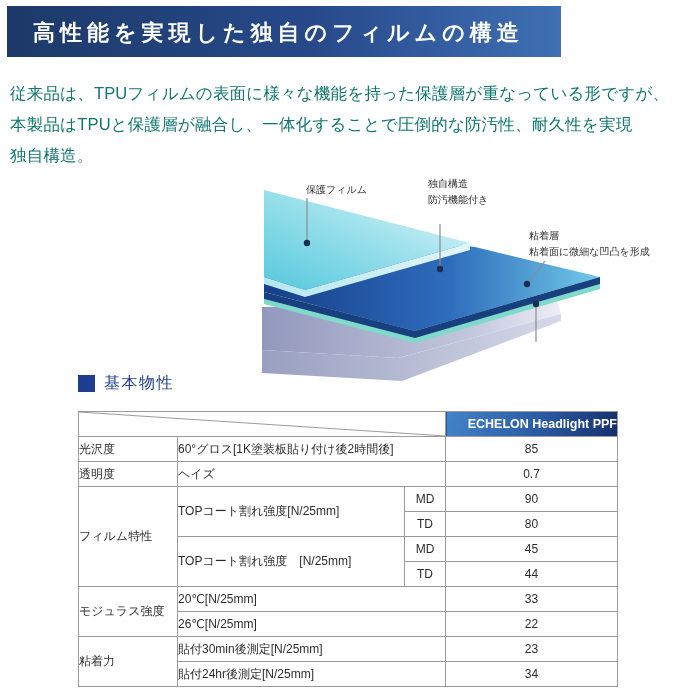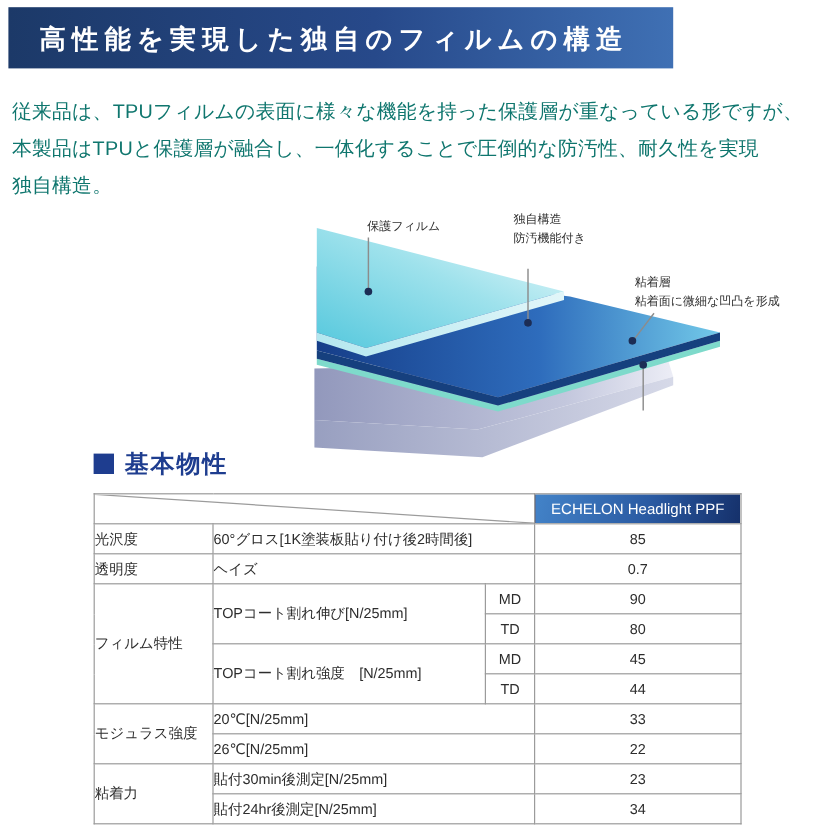--- a/index.html
+++ b/index.html
@@ -26,34 +26,34 @@
   .diagram{position:absolute;left:0;top:172px;width:700px;height:212px;}
   .diagram svg{position:absolute;left:0;top:0;}
   .dlabel{
     position:absolute;color:#2f2f2f;font-size:10px;line-height:16px;white-space:nowrap;
   }
   
   .sec-title{
     position:absolute;left:78px;top:373px;display:flex;align-items:center;
   }
   .sec-sq{width:17px;height:17px;margin-right:9px;}
-  .sec-txt{font-size:20px;font-weight:bold;letter-spacing:1.5px;}
+  .sec-txt{font-size:16px;font-weight:normal;letter-spacing:1.5px;}
   
   table.props{
     position:absolute;left:78px;top:411px;border-collapse:collapse;
     table-layout:fixed;width:539px;font-size:12px;color:#2d2d2d;
   }
   table.props td{
     border:1px solid #9b9b9b;height:24px;padding:0;
     overflow:hidden;white-space:nowrap;
   }
   td.diag{position:relative;}
   td.diag svg{position:absolute;left:0;top:0;width:100%;height:100%;}
   td.phead{
-    color:#ffffff;font-weight:normal;font-size:12.5px;text-align:center;
+    color:#ffffff;font-weight:bold;font-size:12.5px;text-align:right;
     height:26px;
   }
   td.cat{padding-left:13px;}
   td.test{padding-left:13px;margin-left:14px;}
   td.sub{text-align:center;margin-top:37px;}
   td.val{text-align:center;}
 </style>
 </head>
 <body>
 
@@ -159,21 +159,21 @@
     <td class="test" colspan="2">60°グロス[1K塗装板貼り付け後2時間後]</td>
     <td class="val">85</td>
   </tr>
   <tr>
     <td class="cat">透明度</td>
     <td class="test" colspan="2">ヘイズ</td>
     <td class="val">0.7</td>
   </tr>
   <tr>
     <td class="cat" rowspan="4">フィルム特性</td>
-    <td class="test" rowspan="2">TOPコート割れ伸び[N/25mm]</td>
+    <td class="test" rowspan="2">TOPコート割れ強度[N/25mm]</td>
     <td class="sub">MD</td>
     <td class="val">90</td>
   </tr>
   <tr>
     <td class="sub">TD</td>
     <td class="val">80</td>
   </tr>
   <tr>
     <td class="test" rowspan="2">TOPコート割れ強度　[N/25mm]</td>
     <td class="sub">MD</td>

